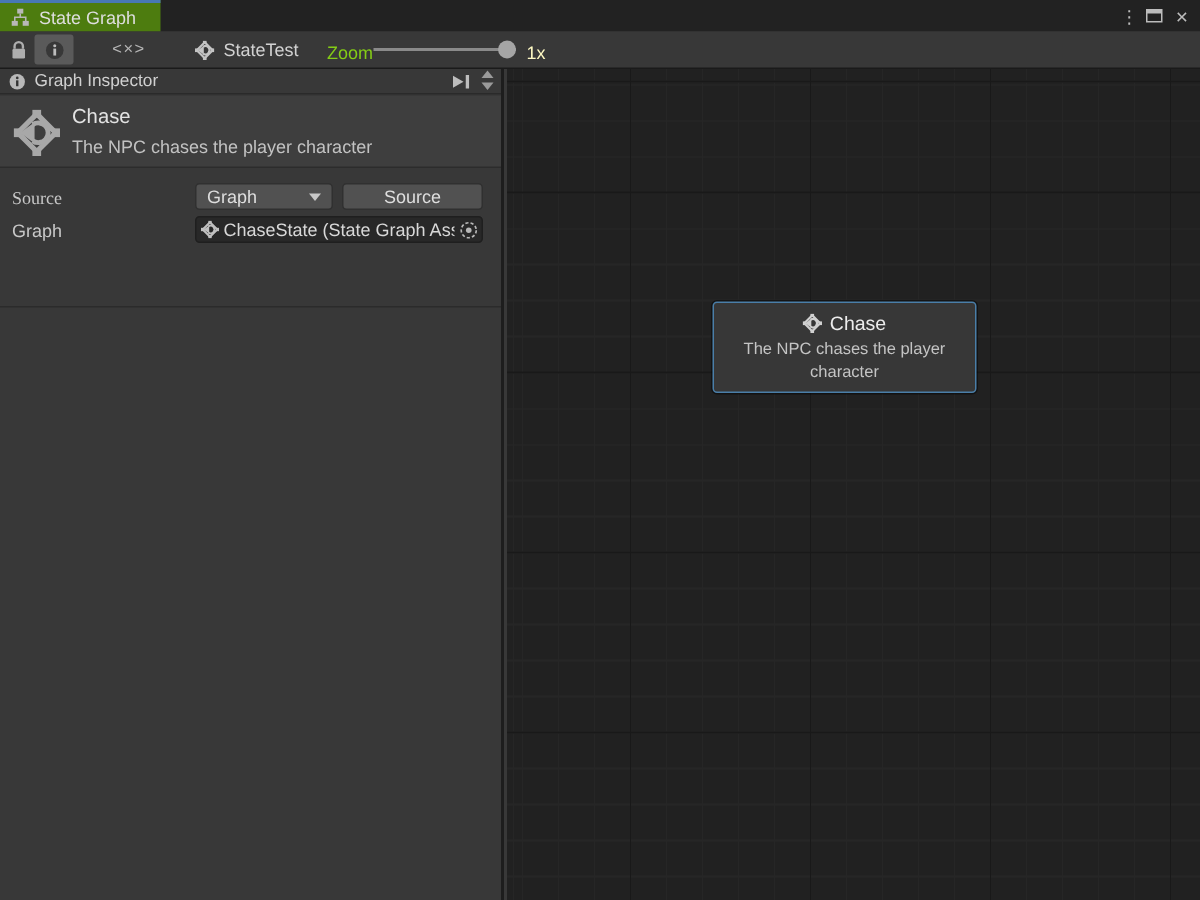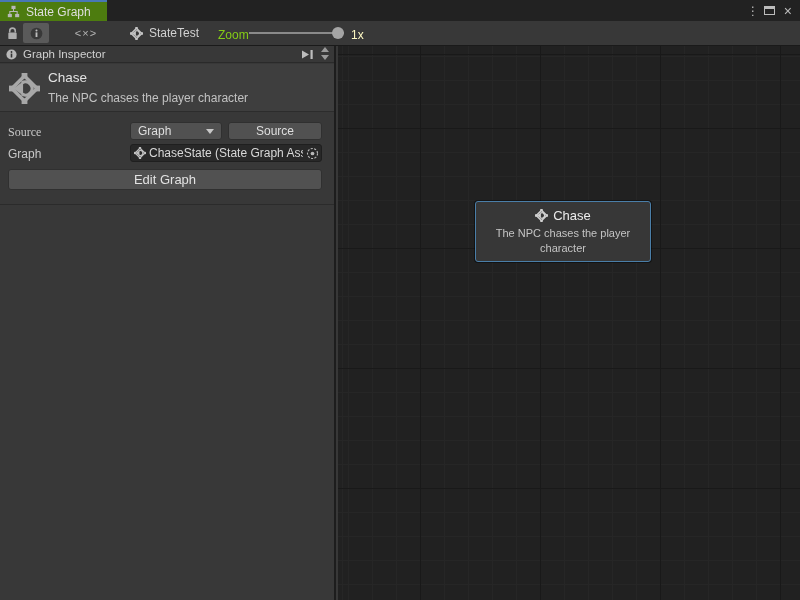--- a/index.html
+++ b/index.html
@@ -234,23 +234,20 @@
     <svg class="state-svg" width="12" height="12">
         <use href="#state-icon"></use>
       </svg>
     <span class="obj-text">ChaseState (State Graph Ass</span>
     <svg class="obj-picker" width="13" height="13" viewBox="0 0 14 14">
       <circle cx="7" cy="7" r="5.4" fill="none" stroke="currentColor" stroke-width="1.2" stroke-dasharray="2.3 1.5"></circle>
       <circle cx="7" cy="7" r="2" fill="currentColor"></circle>
     </svg>
   </div>
 
-  <div class="btn edit-btn">
-    <span>Edit Graph</span>
-  </div>
 
   <div class="insp-divider"></div>
 </div>
 
 <div class="canvas">
   <div class="node">
     <div class="node-title">
       <svg class="state-svg" width="13" height="13">
           <use href="#state-icon"></use>
         </svg>

